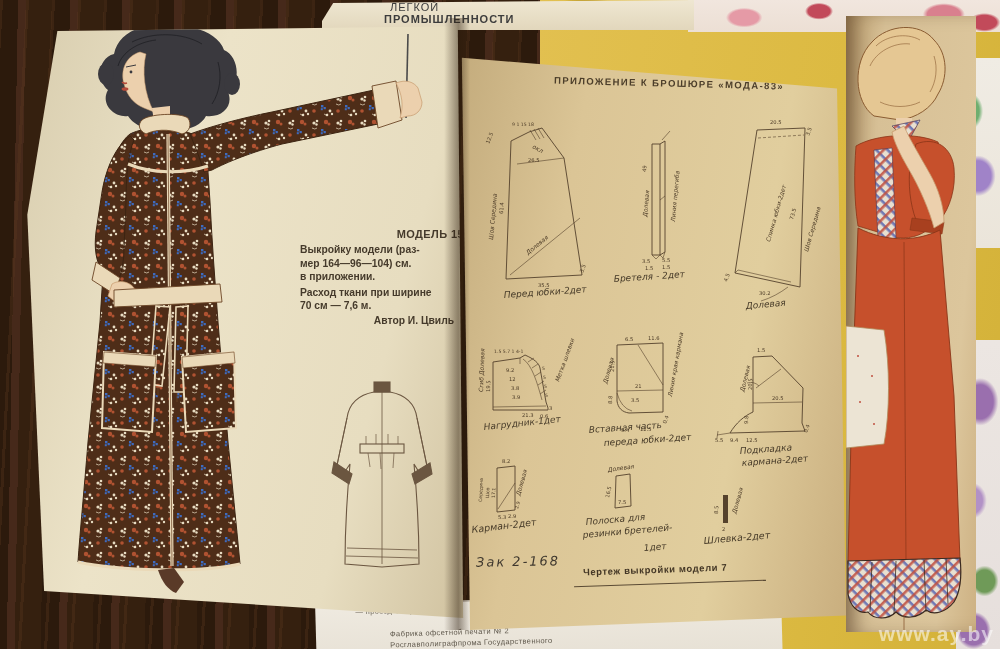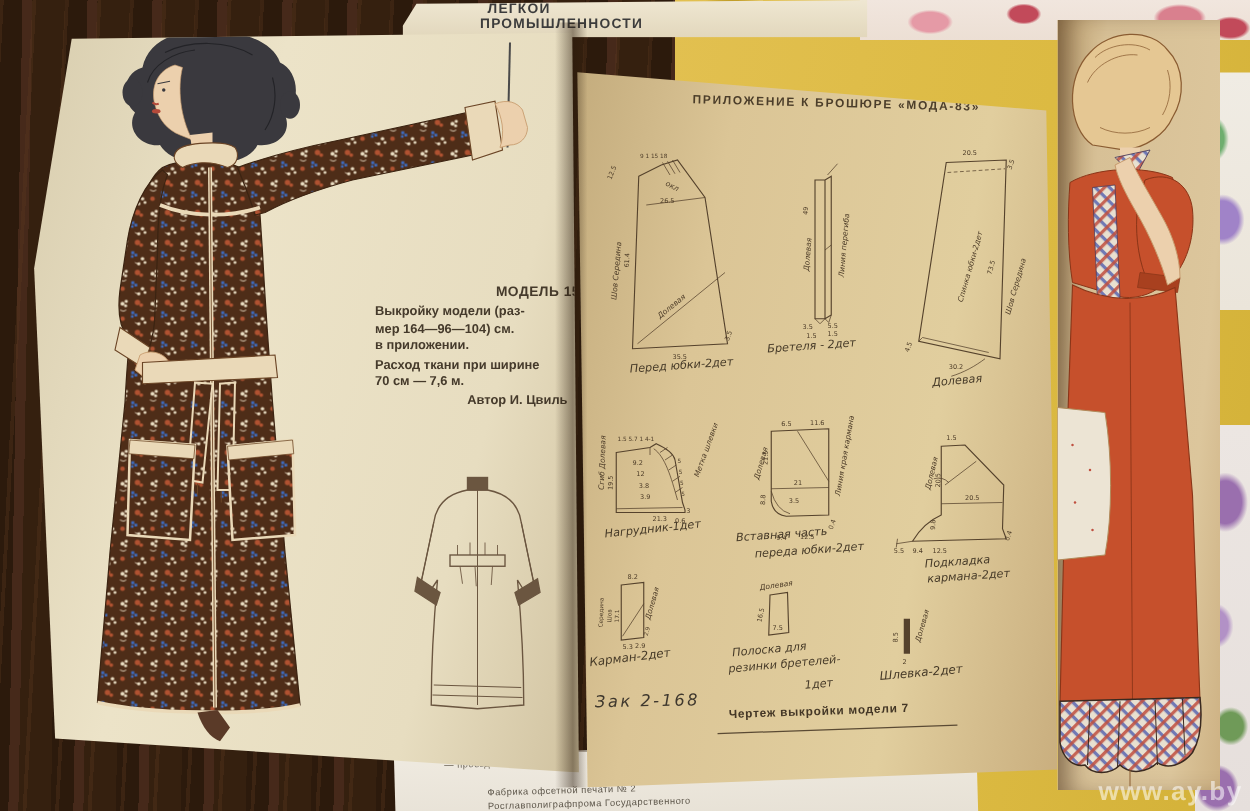--- a/index.html
+++ b/index.html
@@ -37,21 +37,21 @@
     background:
       radial-gradient(26px 34px at 55% 20%,#9a6fae 0 50%,rgba(0,0,0,0) 70%),
       radial-gradient(22px 26px at 35% 52%,#b291c6 0 50%,rgba(0,0,0,0) 70%),
       radial-gradient(20px 22px at 65% 78%,#6f9a58 0 50%,rgba(0,0,0,0) 70%),
       radial-gradient(24px 26px at 40% 94%,#9a6fae 0 55%,rgba(0,0,0,0) 72%),
       linear-gradient(#ece6e2,#e6dfdc);}
   
   #top-paper{left:322px;top:0;width:372px;height:30px;z-index:2;
     background:linear-gradient(#efe7d2,#e2d7bc);
     clip-path:polygon(0 70%,3% 10%,100% 0,100% 100%,0 100%);}
-  #top-paper .l1{position:absolute;left:68px;top:1px;font-size:11px;font-weight:bold;
+  #top-paper .l1{position:absolute;left:68px;top:1px;font-size:11px;font-weight:normal;
     color:#3c3c3c;letter-spacing:1px;}
   #top-paper .l2{position:absolute;left:62px;top:13px;font-size:11px;font-weight:bold;
     color:#3c3c3c;letter-spacing:1px;}
   
   #bottom-paper{left:316px;top:598px;width:466px;height:70px;z-index:3;
     background:linear-gradient(#efeae0,#e5dfd3);transform:rotate(-1.6deg);
     border-top:1px solid #cfc8ba;color:#5d564a;}
   #bottom-paper .pl{position:absolute;font-size:7.5px;letter-spacing:.4px;white-space:nowrap;}
   #bottom-paper .a{left:40px;top:3px;color:#6e675a;}
   #bottom-paper .b{left:74px;top:26px;}

